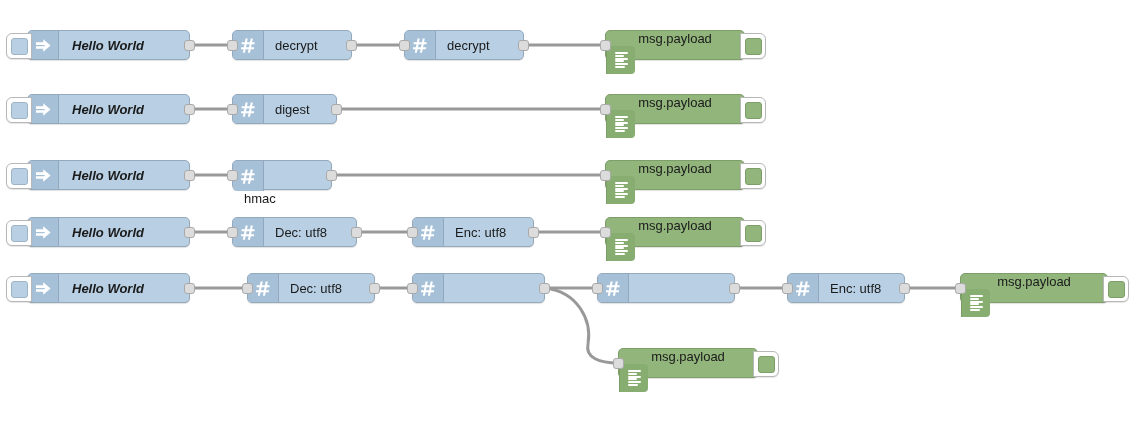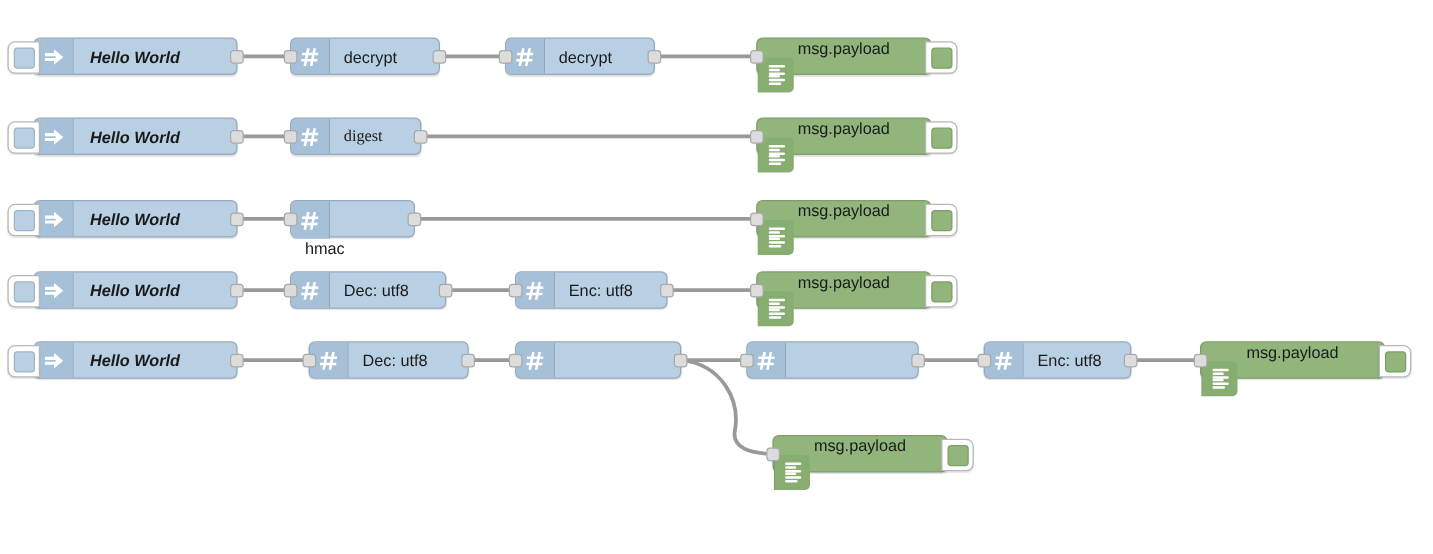--- a/index.html
+++ b/index.html
@@ -253,21 +253,21 @@
         <div class="icon-cell">
           <span class="icon">
             <svg width="17" height="17" viewBox="0 0 17 17">
               <path d="M1 5.3 h7.2 V2.3 L15.6 8.5 L8.2 14.7 V11.7 H1 V9.3 H9.6 V8 H1 Z" fill="#ffffff"></path>
             </svg>
           </span>
         </div>
         <div class="node-label">Hello World</div>
         <span class="port port-out"></span>
       </div>
-      <div class="node node-func" style="left: 232px; top: 94px; width: 105px; font-family: Liberation Serif, serif;">
+      <div class="node node-func" style="left: 232px; top: 94px; width: 105px;">
         <span class="port port-in"></span>
         <div class="icon-cell">
           <span class="icon">
             <svg width="17" height="17" viewBox="0 0 17 17">
               <path d="M5.6 1.5 L4.9 5.2 H1.6 V7.2 H4.5 L3.9 10.2 H1 V12.2 H3.5 L2.8 15.8 H4.9 L5.6 12.2 H8.6 L7.9 15.8 H10 L10.7 12.2 H14 V10.2 H11.1 L11.7 7.2 H14.6 V5.2 H12.1 L12.8 1.5 H10.7 L10 5.2 H7 L7.7 1.5 Z M6.6 7.2 H9.6 L9 10.2 H6 Z" fill="#ffffff"></path>
             </svg>
           </span>
         </div>
         <div class="node-label">digest</div>
         <span class="port port-out"></span>

